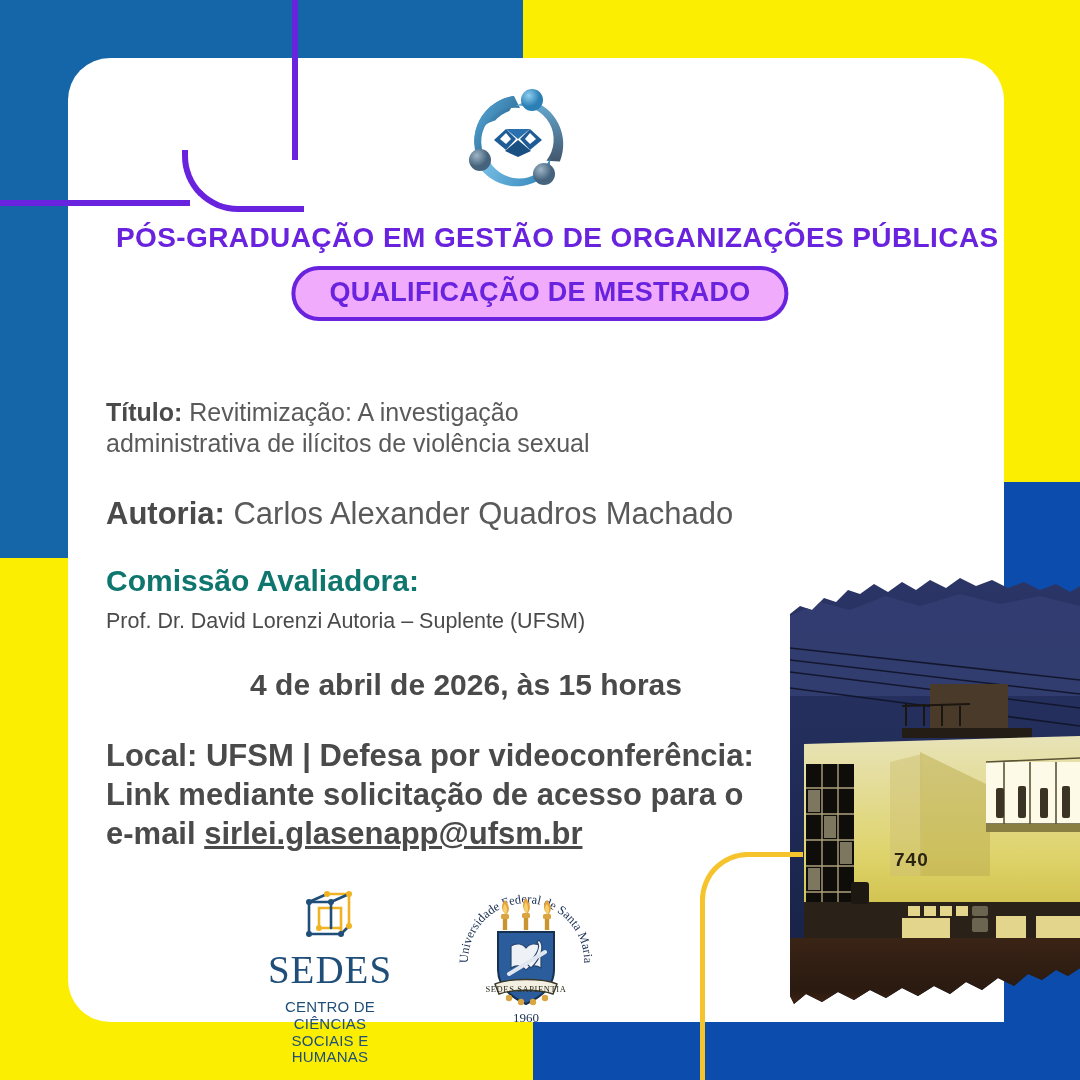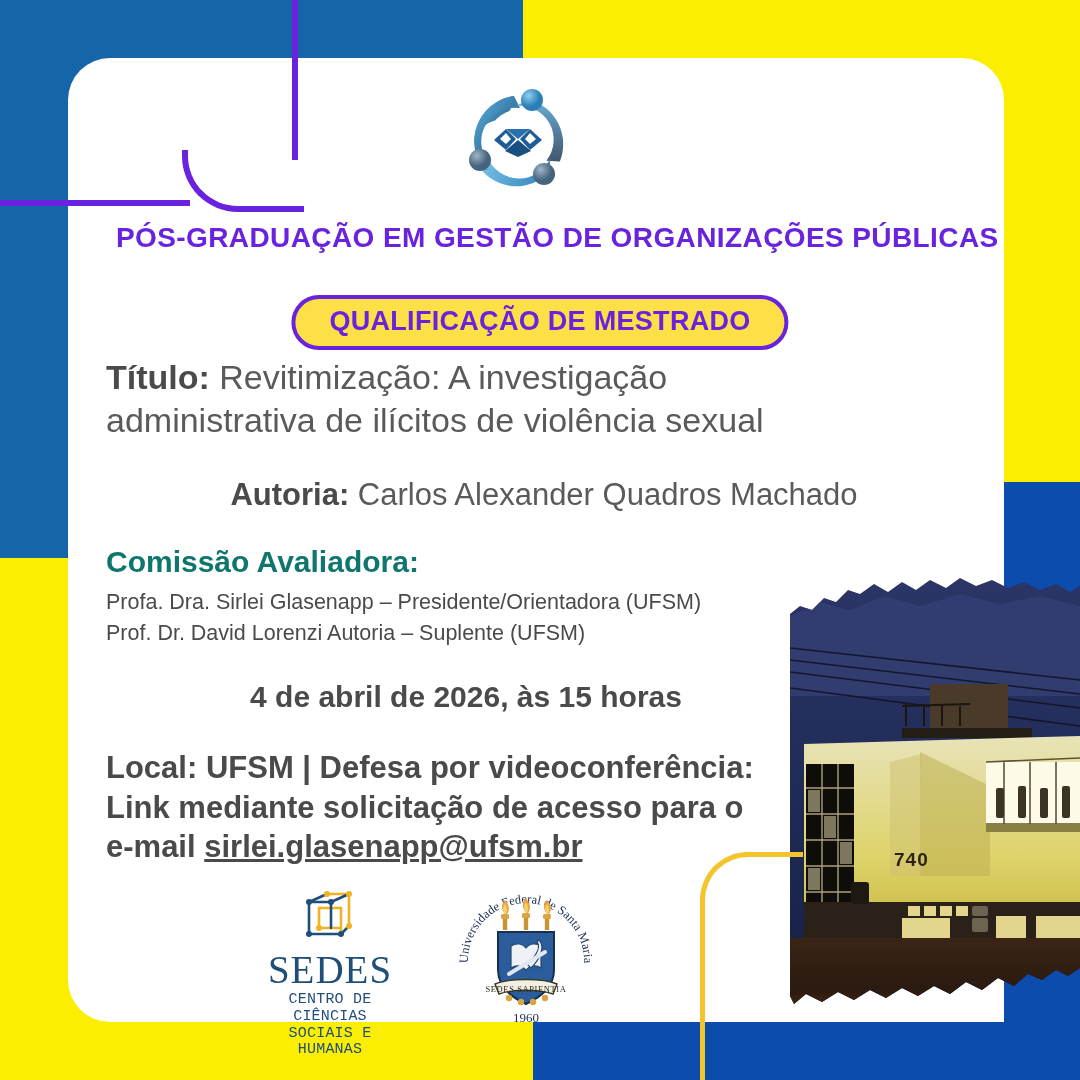--- a/index.html
+++ b/index.html
@@ -47,37 +47,38 @@
 
   
   .program-title{
     position:absolute;left:68px;top:222px;width:808px;
     text-align:center;color:#6922DD;
     font-size:28px;font-weight:bold;letter-spacing:.4px;
     white-space:nowrap;
     margin-left:48px;
   }
   .badge{
-    position:absolute;left:50%;top:295px;transform:translateX(-50%);
-    background:#fde047;border:4px solid #6922DD;border-radius:30px;
+    position:absolute;left:50%;top:266px;transform:translateX(-50%);
+    background:#f0abfc;border:4px solid #6922DD;border-radius:30px;
     padding:7px 34px 9px 34px;
     color:#6922DD;font-size:27px;font-weight:bold;letter-spacing:.3px;
     white-space:nowrap;
   }
 
   
   .content{position:absolute;left:106px;top:356px;width:876px;color:#4a4a4a;}
   .titulo{
-    font-size:34px;line-height:1.25;text-align:justify;width:872px;
+    font-size:25px;line-height:1.25;text-align:justify;width:872px;
     color:#5a5a5a;
+    margin-top:41px;
   }
   .titulo b{color:#4a4a4a;font-weight:bold;}
   .titulo-line2{display:block;}
 
-  .autoria{margin-top:36px;font-size:31px;color:#5a5a5a;text-align:center;}
+  .autoria{margin-top:36px;font-size:31px;color:#5a5a5a;}
   .autoria b{color:#4a4a4a;font-weight:bold;}
 
   .comissao-title{margin-top:32px;font-size:30px;font-weight:bold;color:#0f766e;}
   .comissao-list{margin-top:8px;}
   .comissao-item{font-size:21.5px;line-height:1.43;color:#4a4a4a;}
 
   .data{
     margin-top:32px;text-align:center;width:720px;
     font-size:30px;font-weight:bold;color:#4a4a4a;
   }
@@ -86,21 +87,21 @@
     margin-top:34px;width:660px;
     font-size:31px;font-weight:bold;line-height:1.26;color:#4a4a4a;
   }
   .local .email{text-decoration:underline;}
 
   
   .logos{position:absolute;left:255px;top:888px;display:flex;align-items:flex-start;gap:46px;}
   .ccsh{width:150px;text-align:center;}
   .ccsh-mark{width:66px;height:60px;margin:0 auto 2px auto;display:block;}
   .ccsh-name{font-family:"Liberation Serif",serif;font-size:39px;color:#1F4E79;letter-spacing:1px;line-height:1;}
-  .ccsh-sub{font-family:Liberation Mono, monospace;font-size:15px;color:#1F4E79;line-height:1.12;margin-top:3px;letter-spacing:.2px;}
+  .ccsh-sub{font-family:Liberation Sans, sans-serif;font-size:15px;color:#1F4E79;line-height:1.12;margin-top:10px;letter-spacing:.2px;}
   .ccsh-unit{font-family:"Liberation Serif",serif;font-size:16px;color:#701a75;margin-top:18px;}
   .ufsm{width:150px;height:138px;}
 
   
   .photo{position:absolute;left:790px;top:576px;width:290px;height:448px;}
 </style>
 </head>
 <body>
 
 <div class="poster">
@@ -291,21 +292,20 @@
       <span class="titulo-line2">administrativa de ilícitos de violência sexual</span>
     </div>
 
     <div class="autoria">
       <b>Autoria:</b>
       <span>Carlos Alexander Quadros Machado</span>
     </div>
 
     <div class="comissao-title">Comissão Avaliadora:</div>
     <div class="comissao-list">
-      <div class="comissao-item">Profa. Dra. Sirlei Glasenapp – Presidente/Orientadora (UFSM)</div>
       <div class="comissao-item">Prof. Dr. David Lorenzi Autoria – Suplente (UFSM)</div>
     </div>
 
     <div class="data">4 de abril de 2026, às 15 horas</div>
 
     <div class="local">
       <span>Local: UFSM | Defesa por videoconferência: Link</span>
       <span>mediante solicitação de acesso para o e-mail</span>
       <span class="email">sirlei.glasenapp@ufsm.br</span>
     </div>

